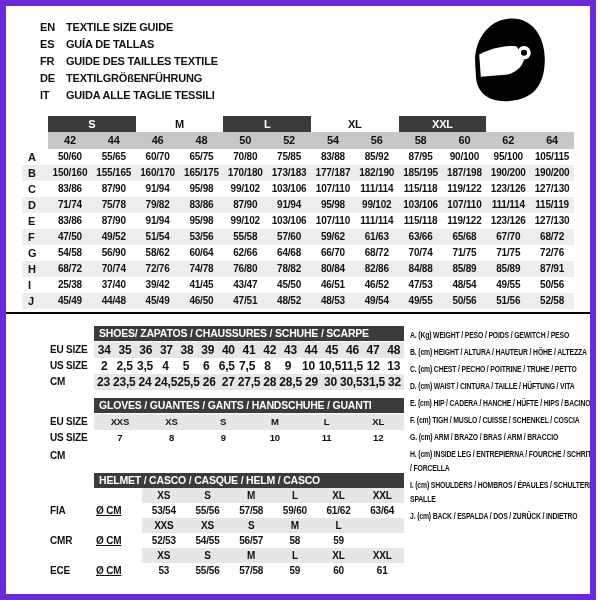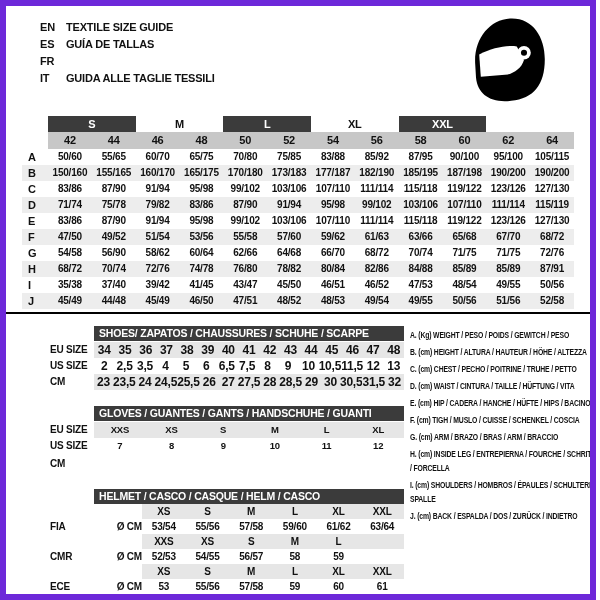--- a/index.html
+++ b/index.html
@@ -25,36 +25,36 @@
   .mt-corner{background:transparent;}
   .mt-drow{height:16px;}
   .mt-drow.stripe{background:#ededed;}
   .mt-letter{font-size:11px;font-weight:700;line-height:16px;padding-left:6px;}
   .mt-cell{font-size:10px;font-weight:700;text-align:center;line-height:16px;white-space:nowrap;}
   
   .divider{height:2px;background:#000;margin-top:3px;}
   
   .bottom{display:flex;align-items:flex-start;}
   .bottom-left{flex:0 0 398px;width:398px;padding-top:12px;}
-  .subtable{margin-bottom:16px;}
+  .subtable{margin-bottom:8px;}
   .st-row{display:flex;align-items:stretch;}
   .st-gutter{flex:0 0 88px;box-sizing:border-box;padding-left:44px;}
   .st-label{font-size:10px;font-weight:700;white-space:nowrap;}
   .st-titlebar{flex:1;background:#3b3b3b;color:#fff;font-size:10.5px;font-weight:700;
     height:15px;line-height:15px;padding-left:5px;white-space:nowrap;}
   .st-cells{flex:1;display:flex;}
   .st-cell{flex:1;text-align:center;font-weight:700;white-space:nowrap;}
   .st-row.grey .st-cell{background:#e6e6e6;}
   .shoes .st-row,.gloves .st-row{height:16px;line-height:16px;}
   .shoes .st-cell{font-size:12px;}
   .gloves .st-cell{font-size:9.5px;}
   .gloves .st-row.cmrow{height:19px;line-height:19px;}
   .helmet-t .st-row{height:15px;line-height:15px;}
   .helmet-t .st-cell{font-size:10px;}
-  .st-cell.unit{flex:0 0 46px;text-align:right;padding-left:2px;background:transparent !important;}
+  .st-cell.unit{flex:0 0 46px;text-align:left;padding-left:2px;background:transparent !important;text-decoration:underline;}
   .st-row .st-gutter{line-height:inherit;}
   
   .legend{flex:1;padding:14px 0 0 6px;}
   .legend-item{
     width:248px;transform:scaleX(0.76);transform-origin:left top;
     font-size:9px;font-weight:700;line-height:14px;margin-bottom:3px;white-space:normal;
   }
 </style>
 </head>
 <body>
@@ -66,20 +66,25 @@
         <div class="lang-row">
           <span class="lang-code">EN</span>
           <span class="lang-text">TEXTILE SIZE GUIDE</span>
         </div>
         <div class="lang-row">
           <span class="lang-code">ES</span>
           <span class="lang-text">GUÍA DE TALLAS</span>
         </div>
         <div class="lang-row">
           <span class="lang-code">FR</span>
+          <span class="lang-text">GUIDE DES TAILLES TEXTILE</span>
+        </div>
+        <div class="lang-row">
+          <span class="lang-code">DE</span>
+          <span class="lang-text">TEXTILGRÖßENFÜHRUNG</span>
         </div>
         <div class="lang-row">
           <span class="lang-code">IT</span>
           <span class="lang-text">GUIDA ALLE TAGLIE TESSILI</span>
         </div>
       </div>
     <div class="helmet-wrap">
       <svg width="80" height="92" viewBox="0 0 100 112" xmlns="http://www.w3.org/2000/svg">
         <path fill="#000" d="M55 4 C81 4 96 27 96 55 C96 87 82 104 54 107 C28 110 12 99 10 78 L9 61 C7 29 28 4 55 4 Z"></path>
         <path fill="#fff" d="M14 49 C30 41 48 37 61 39 L70 56 C67 66 58 72 50 74 L16 77 Z"></path>
@@ -229,21 +234,21 @@
         <div class="mt-cell">78/82</div>
         <div class="mt-cell">80/84</div>
         <div class="mt-cell">82/86</div>
         <div class="mt-cell">84/88</div>
         <div class="mt-cell">85/89</div>
         <div class="mt-cell">85/89</div>
         <div class="mt-cell">87/91</div>
       </div>
       <div class="mt-row mt-drow">
         <div class="mt-letter">I</div>
-        <div class="mt-cell">35/38</div>
+        <div class="mt-cell">25/38</div>
         <div class="mt-cell">37/40</div>
         <div class="mt-cell">39/42</div>
         <div class="mt-cell">41/45</div>
         <div class="mt-cell">43/47</div>
         <div class="mt-cell">45/50</div>
         <div class="mt-cell">46/51</div>
         <div class="mt-cell">46/52</div>
         <div class="mt-cell">47/53</div>
         <div class="mt-cell">48/54</div>
         <div class="mt-cell">49/55</div>

